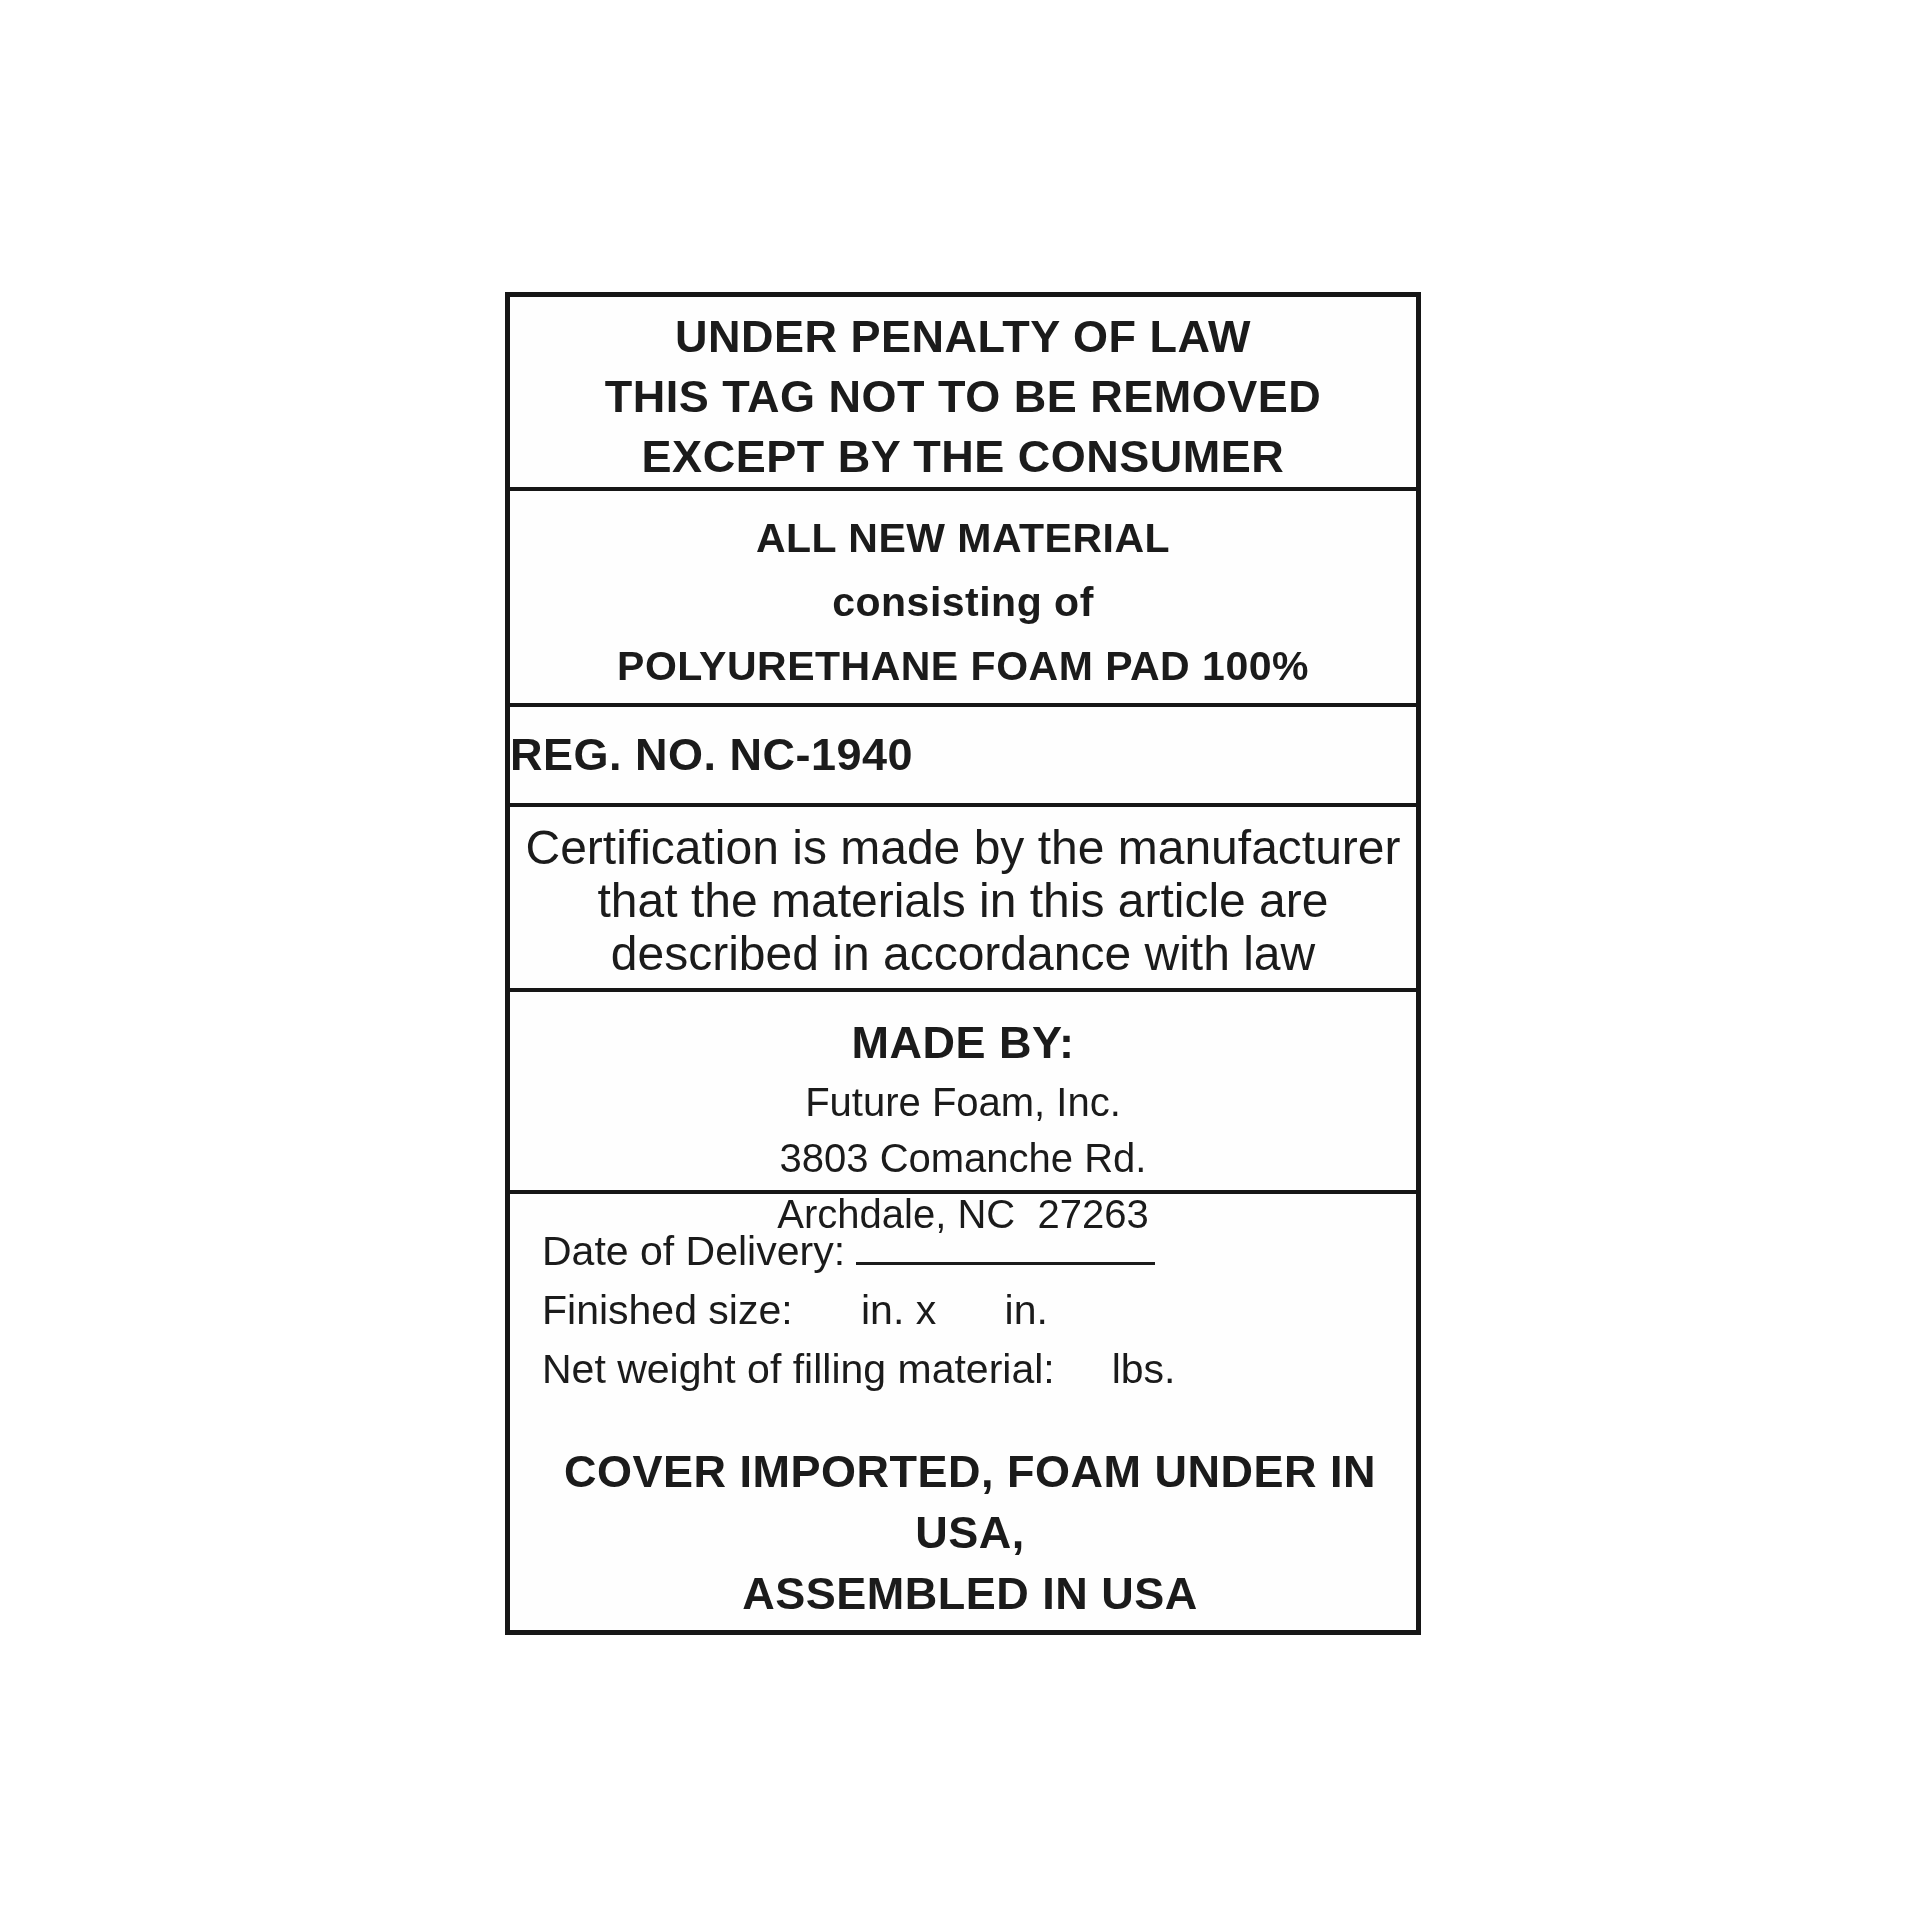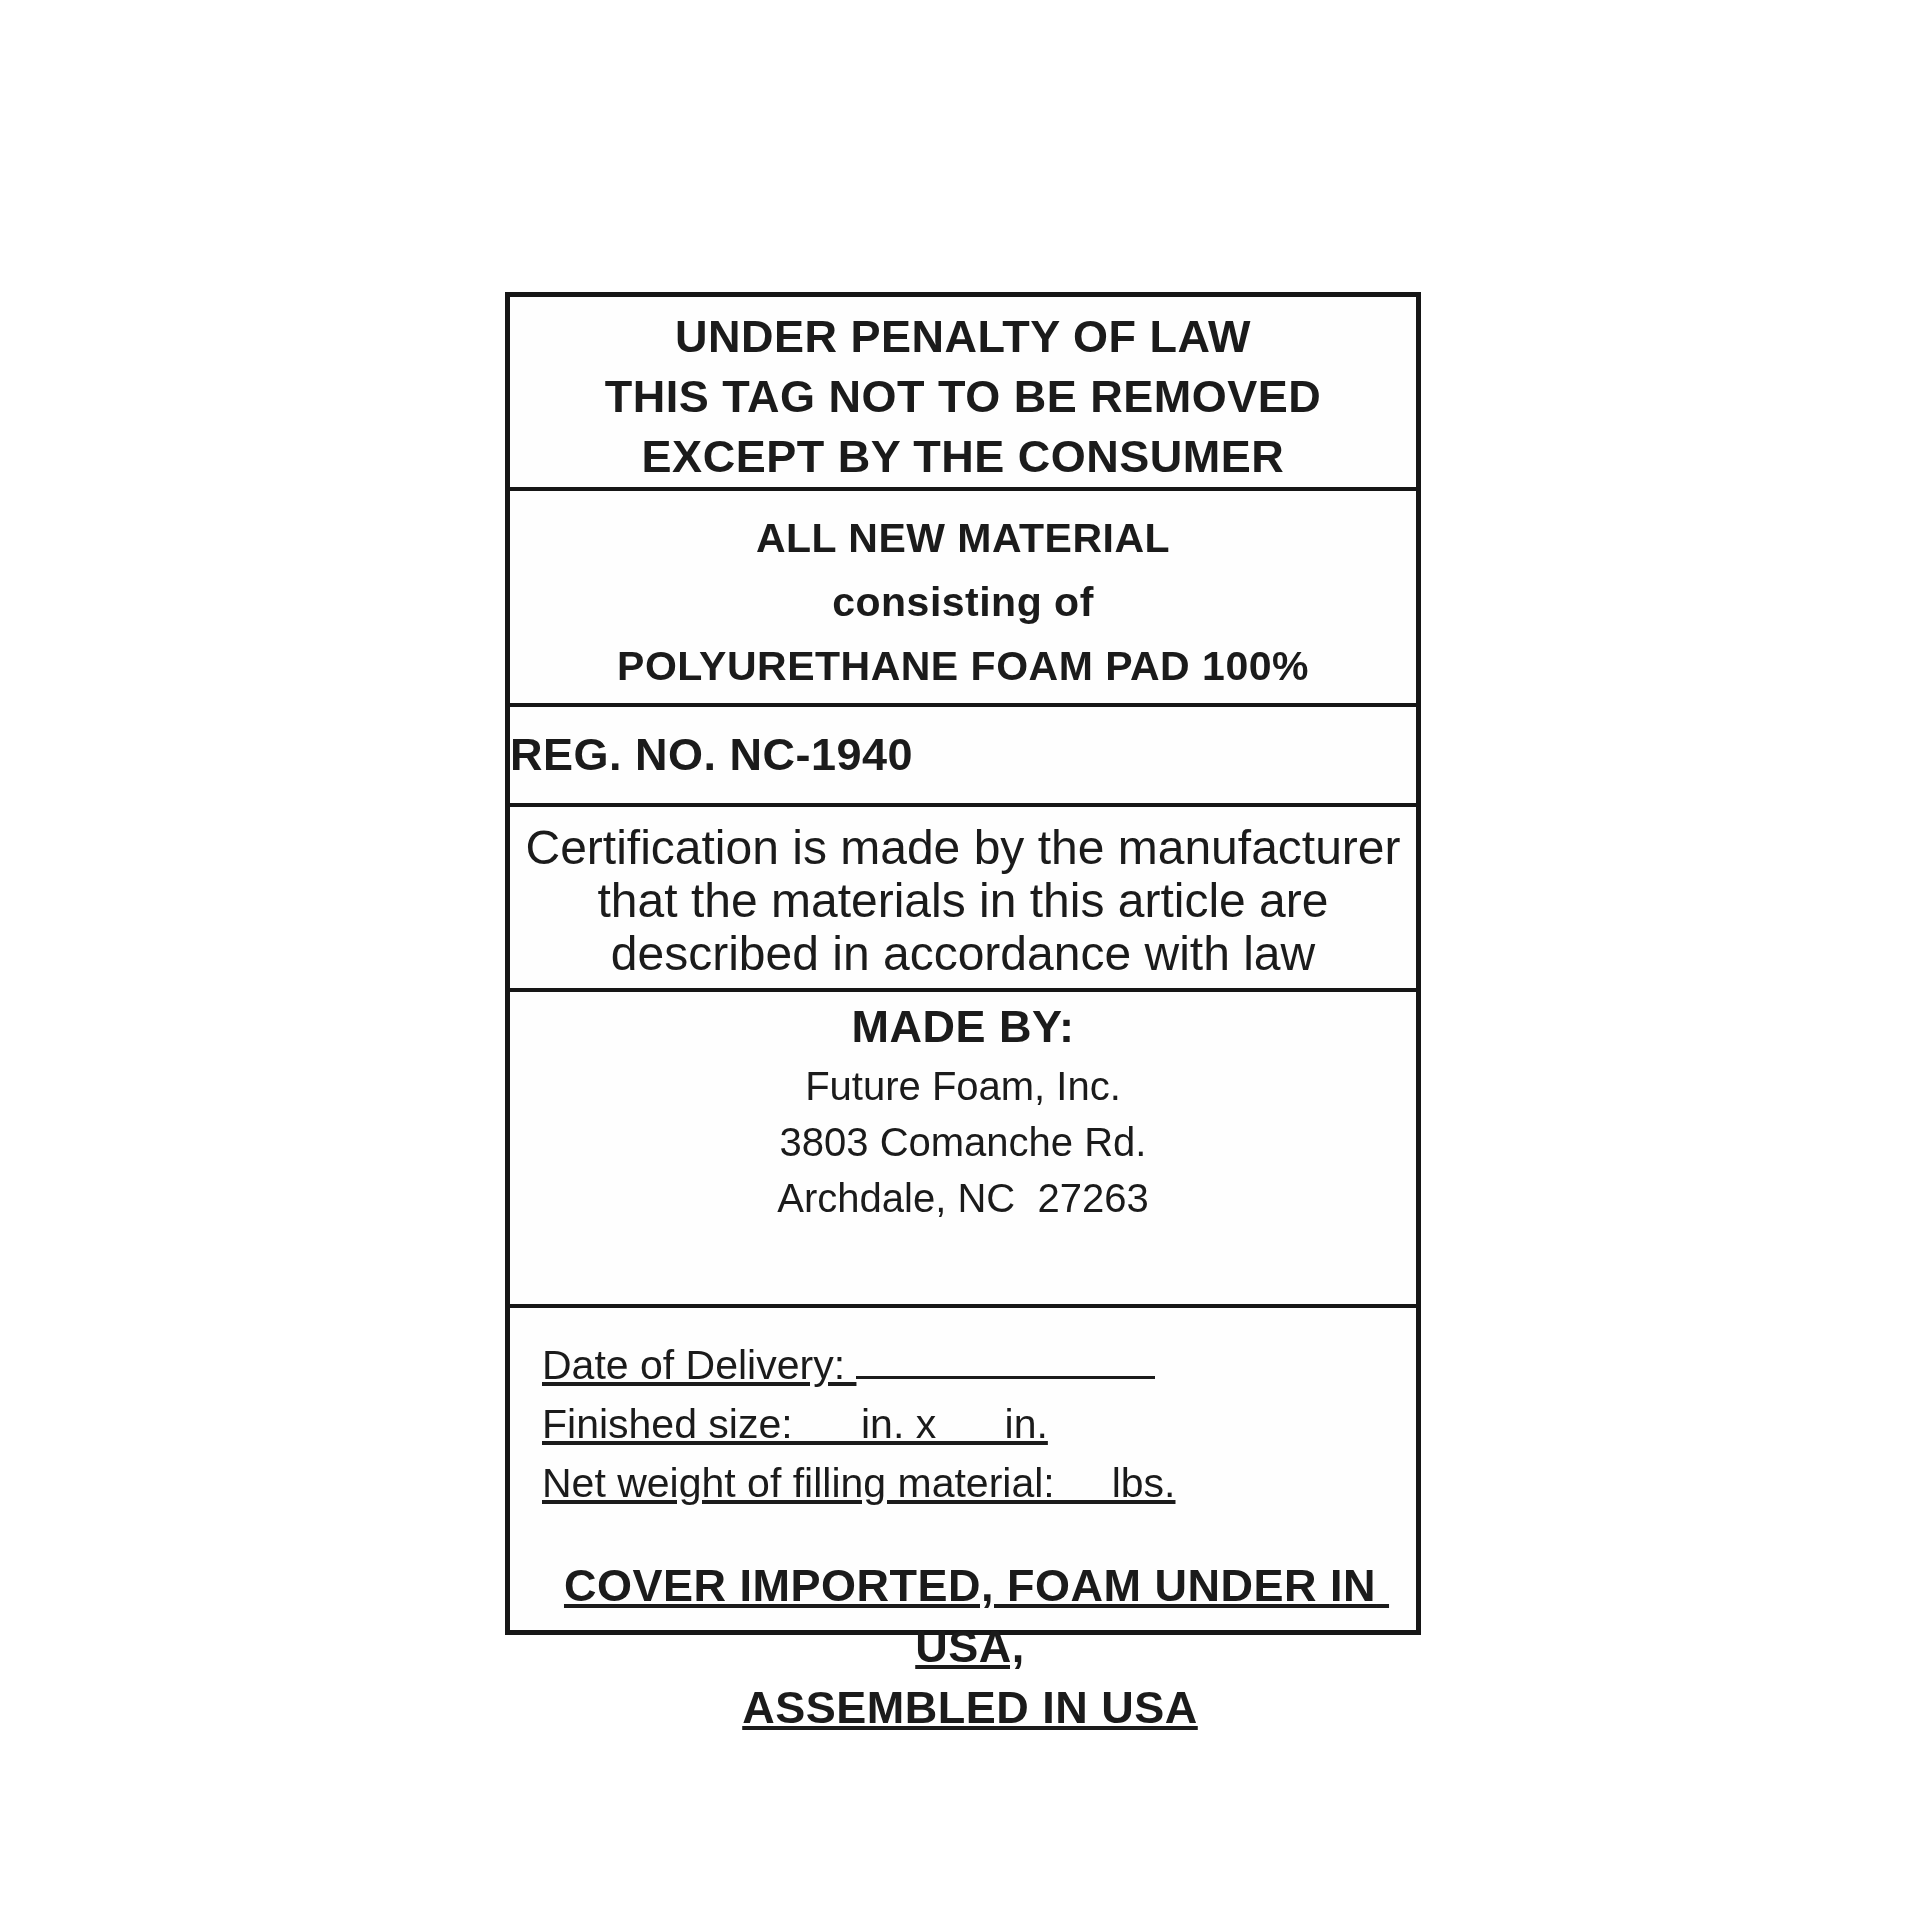--- a/index.html
+++ b/index.html
@@ -71,34 +71,34 @@
   }
 
   
   .sec-cert { height: 185px; padding-top: 13.5px; }
   .sec-cert .line {
     font-size: 48px;
     line-height: 53px;
   }
 
   
-  .sec-madeby { height: 316px; padding-top: 4px; }
+  .sec-madeby { height: 202px; padding-top: 20px; }
   .sec-madeby .heading {
     font-weight: bold;
     font-size: 45px;
     line-height: 62px;
     letter-spacing: 0.5px;
   }
   .sec-madeby .line {
     font-size: 40px;
     line-height: 56px;
   }
 
   
-  .sec-details { text-align: left; padding: 27px 18px 0 32px; text-decoration: underline; }
+  .sec-details { text-align: left; padding: 27px 18px 0 32px; }
   .sec-details .line {
     font-size: 41px;
     line-height: 59px;
   }
   .blank-line {
     display: inline-block;
     width: 299px;
     height: 41px;
     border-bottom: 3.9px solid #1b1b1b;
     vertical-align: baseline;

